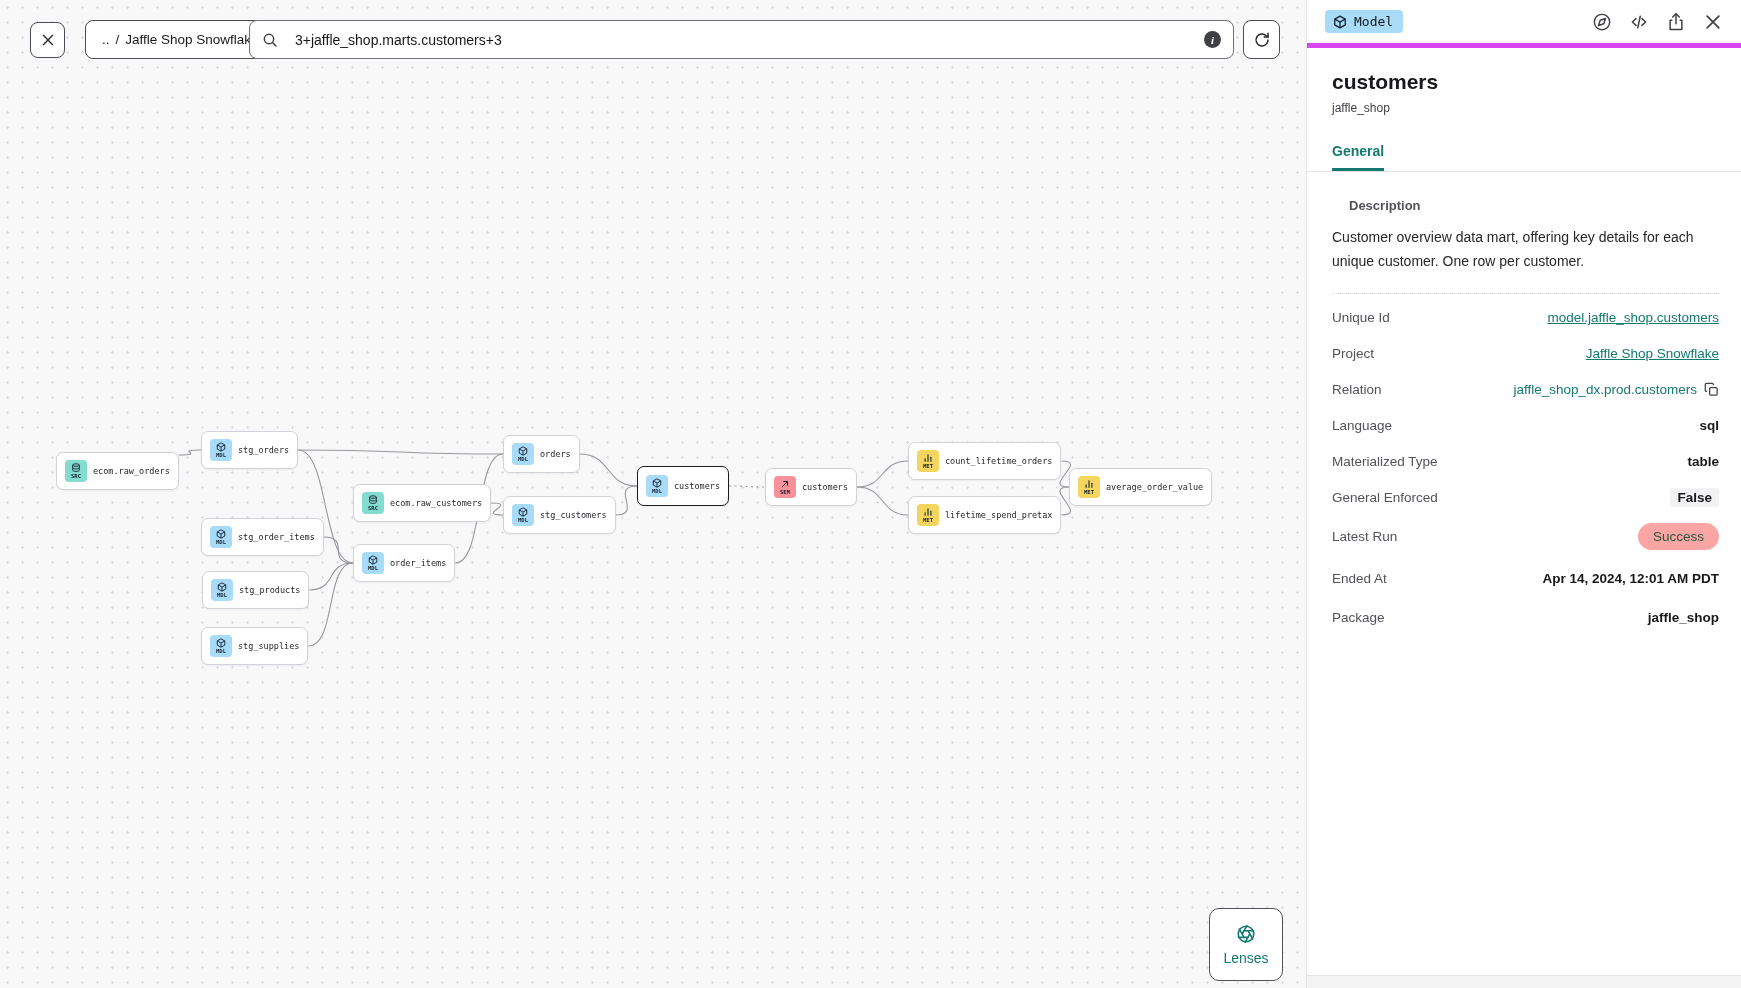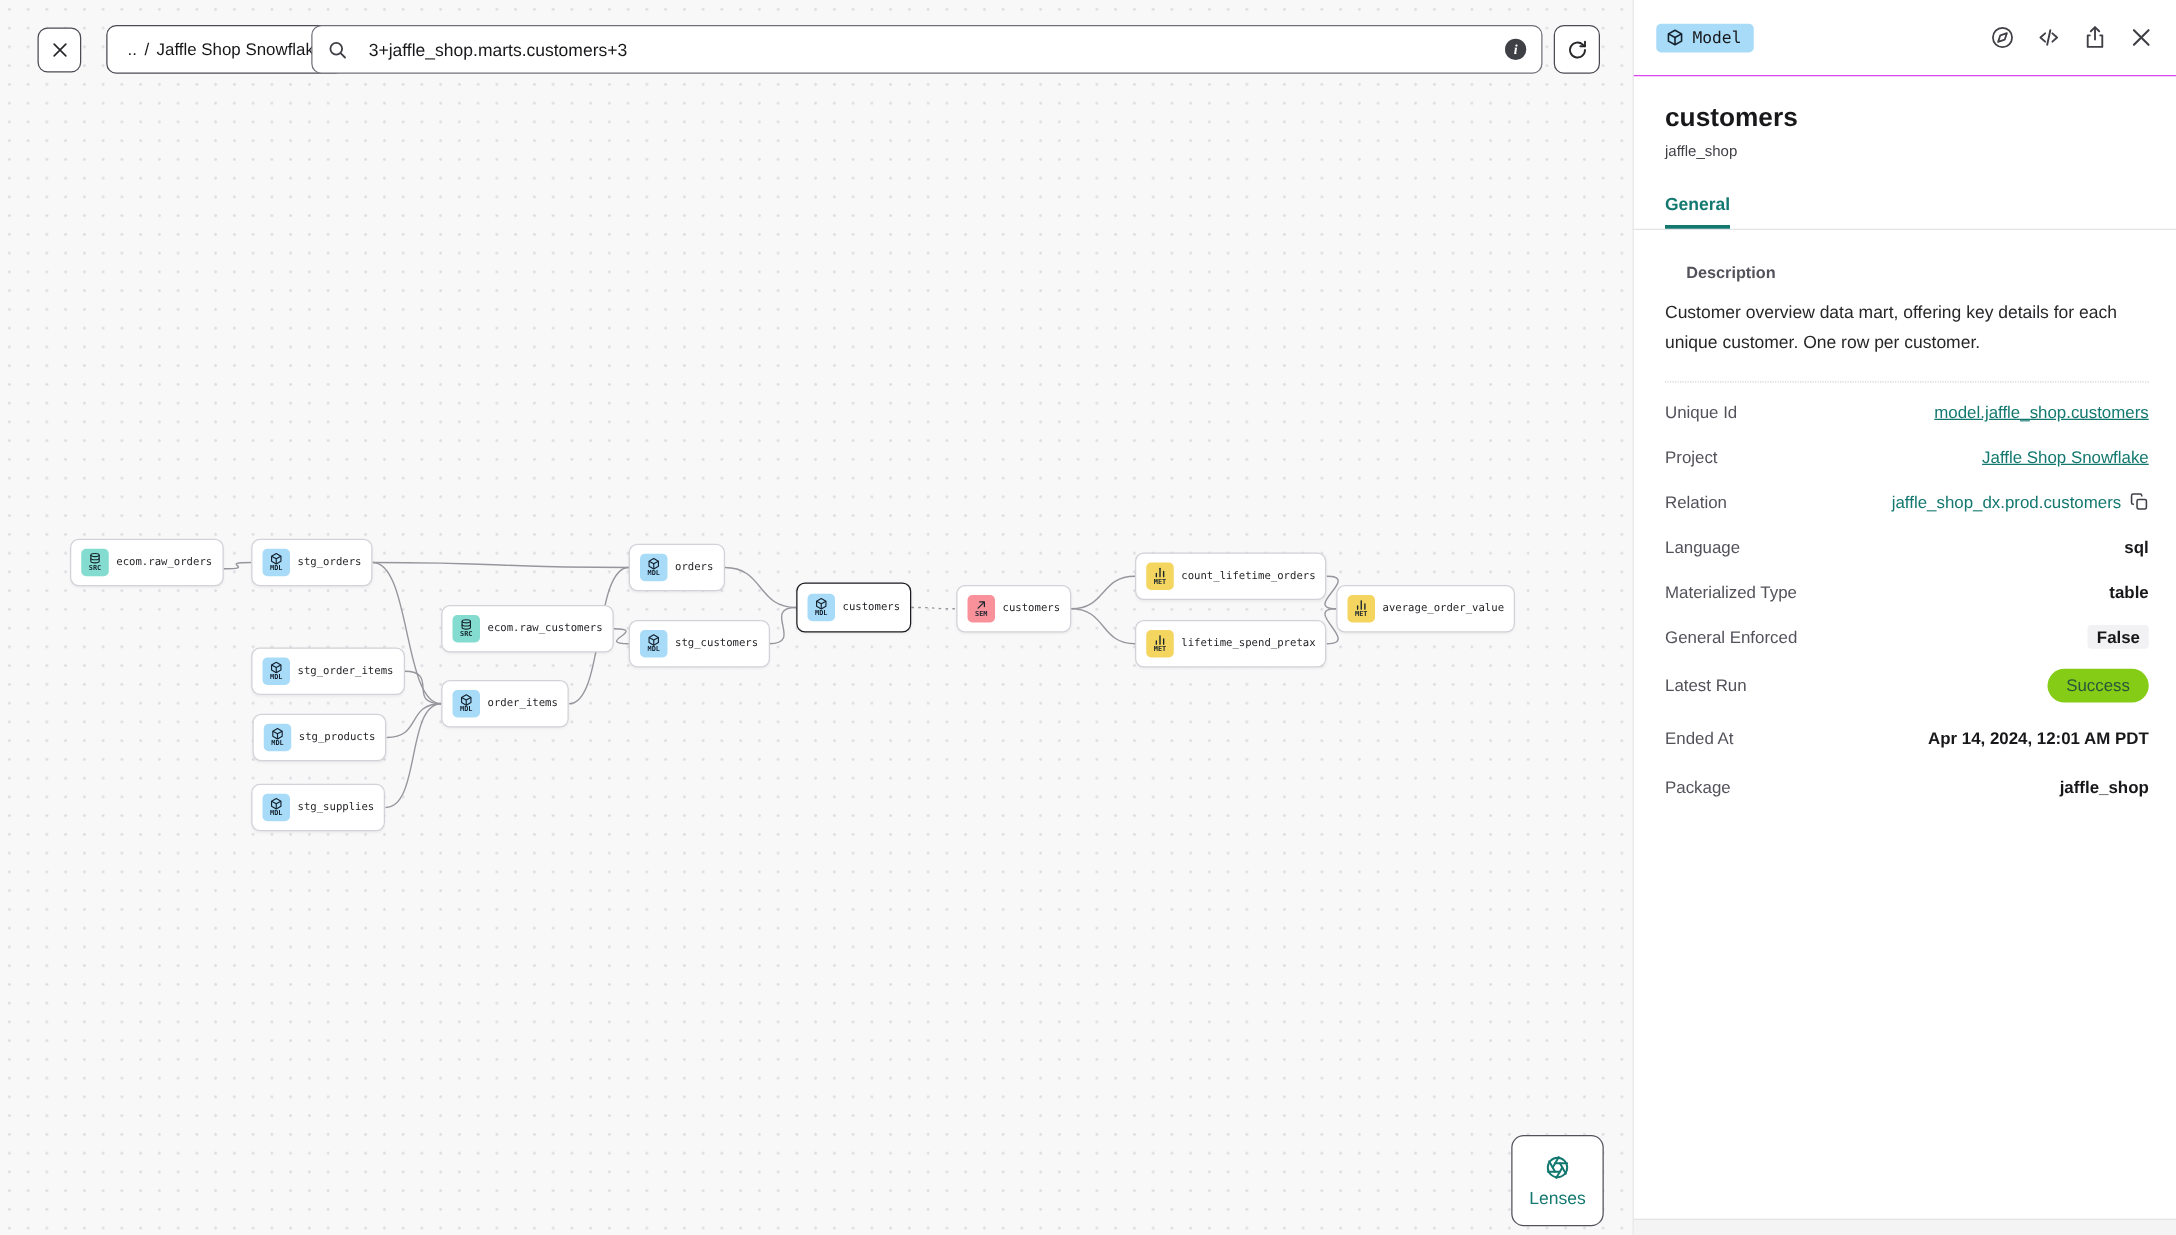--- a/index.html
+++ b/index.html
@@ -61,21 +61,21 @@
   .lenses {
     position:absolute; left:1209px; top:908px; width:74px; height:73px; background:#fff;
     border:1px solid #52525B; border-radius:10px; display:flex; flex-direction:column;
     align-items:center; justify-content:center; gap:6px; cursor:pointer; z-index:5;
   }
   .lenses svg { width:20px; height:20px; stroke:#13786F; }
   .lenses span { font-size:14px; color:#13786F; }
 
   
   .panel { position:absolute; left:1306px; top:0; width:435px; height:988px; background:#fff; border-left:1px solid #E4E4E7; display:flex; flex-direction:column; }
-  .panel-header { height:61px; flex:none; display:flex; align-items:center; padding:0 18px; border-bottom:1px solid #d946ef;text-align:center; }
+  .panel-header { height:48px; flex:none; display:flex; align-items:center; padding:0 18px; border-bottom:5px solid #d946ef;text-align:center; }
   .type-badge {
     display:flex; align-items:center; gap:7px; background:#A7DBF8; border-radius:4px;
     padding:4px 10px 4px 8px; font-family:"DejaVu Sans Mono",monospace; font-size:13px; color:#18181B;
   }
   .type-badge svg { width:14px; height:14px; stroke:#16222E; }
   .ph-actions { margin-left:auto; display:flex; align-items:center; gap:17px; }
   .icon-btn { width:20px; height:20px; cursor:pointer; }
   .icon-btn svg { width:20px; height:20px; stroke:#3F3F46; }
 
   .panel-title { margin:22px 25px 0; font-size:21px; font-weight:700; color:#18181B; }
@@ -91,21 +91,21 @@
 
   .field-row { display:flex; align-items:center; justify-content:space-between; min-height:36px; font-size:13.5px; }
   .field-label { color:#52525B; }
   .field-value { color:#18181B; font-weight:700; text-align:left; }
   .field-value.plain { font-weight:700; }
   a.field-link { color:#13786F; font-weight:400; text-decoration:underline; }
   .relation-wrap { display:flex; align-items:center; gap:7px; }
   .relation-text { color:#13786F; font-weight:400; }
   .copy-btn svg { width:15px; height:15px; stroke:#3F3F46; display:block; }
   .badge-gray { background:#F2F2F4; border-radius:3px; padding:2px 7px; font-weight:700; color:#18181B; }
-  .badge-success { background:#84cc16; border-radius:999px; padding:6px 15px; font-weight:400; font-size:13.5px; color:#27553B; }
+  .badge-success { background:#fca5a5; border-radius:999px; padding:6px 15px; font-weight:400; font-size:13.5px; color:#27553B; }
   .panel-footer { flex:none; height:13px; background:#F4F4F5; border-top:1px solid #E4E4E7; }
 </style>
 </head>
 <body>
 
 <svg width="0" height="0" style="position:absolute">
   <defs>
     <symbol id="i-cube" viewBox="0 0 24 24" fill="none" stroke-width="2.2" stroke-linejoin="round">
       <path d="M12 2 3 7v10l9 5 9-5V7l-9-5z"></path>
         <path d="M3 7l9 5 9-5"></path>
@@ -178,21 +178,21 @@
       <path d="M 455.296875 563 C 483.296875 563, 475 454, 503 454"></path>
       <path d="M 579.71875 454 C 611.5416666666666 454, 605.1770833333334 486, 637 486"></path>
       <path d="M 615.53125 515 C 643.53125 515, 609 486, 637 486"></path>
       <path d="M 729.0625 486 C 757.0625 486, 737 487, 765 487" stroke-dasharray="2 3.5"></path>
       <path d="M 857.0625 487 C 885.3611111111111 487, 879.7013888888889 461, 908 461"></path>
       <path d="M 857.0625 487 C 885.3611111111111 487, 879.7013888888889 515, 908 515"></path>
       <path d="M 1061.46875 461 C 1089.46875 461, 1041 487, 1069 487"></path>
       <path d="M 1061.46875 515 C 1089.46875 515, 1041 487, 1069 487"></path>
     </svg>
 
-  <div class="node type-source" style="left:56px;top:431px">
+  <div class="node type-source" style="left:56px;top:452px">
     <span class="node-icon">
         <svg>
           <use href="#i-db"></use>
         </svg>
         <span class="node-icon-label">SRC</span>
       </span>
     <span class="node-label">ecom.raw_orders</span>
   </div>
   <div class="node type-model" style="left:201px;top:431px">
     <span class="node-icon">

